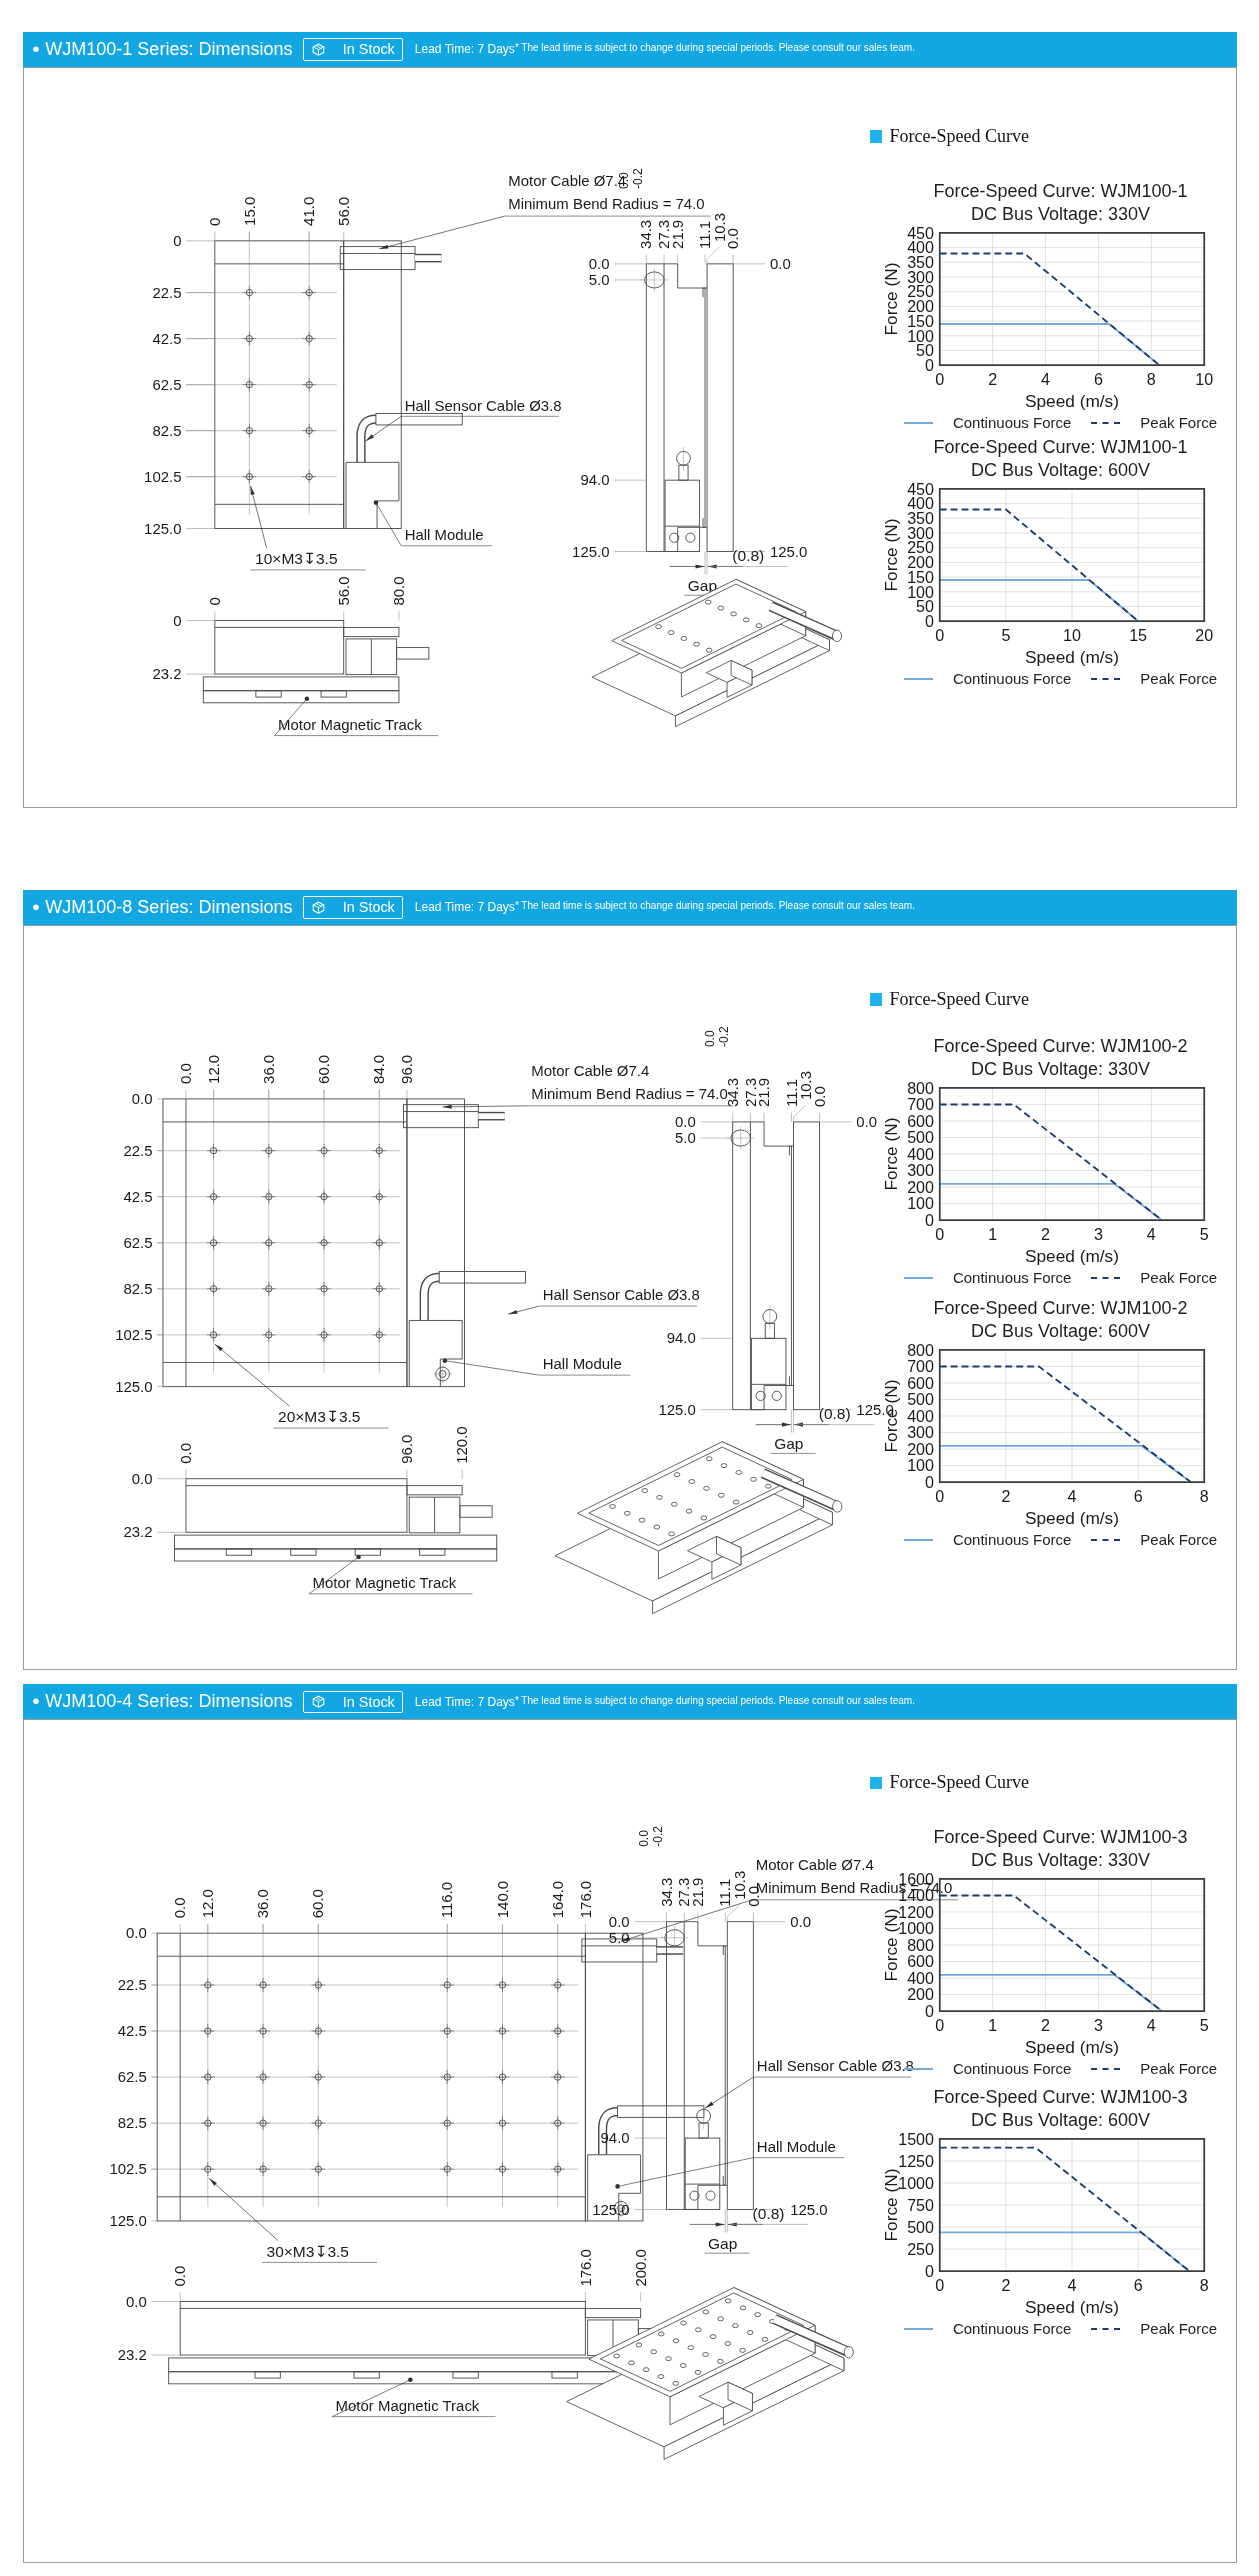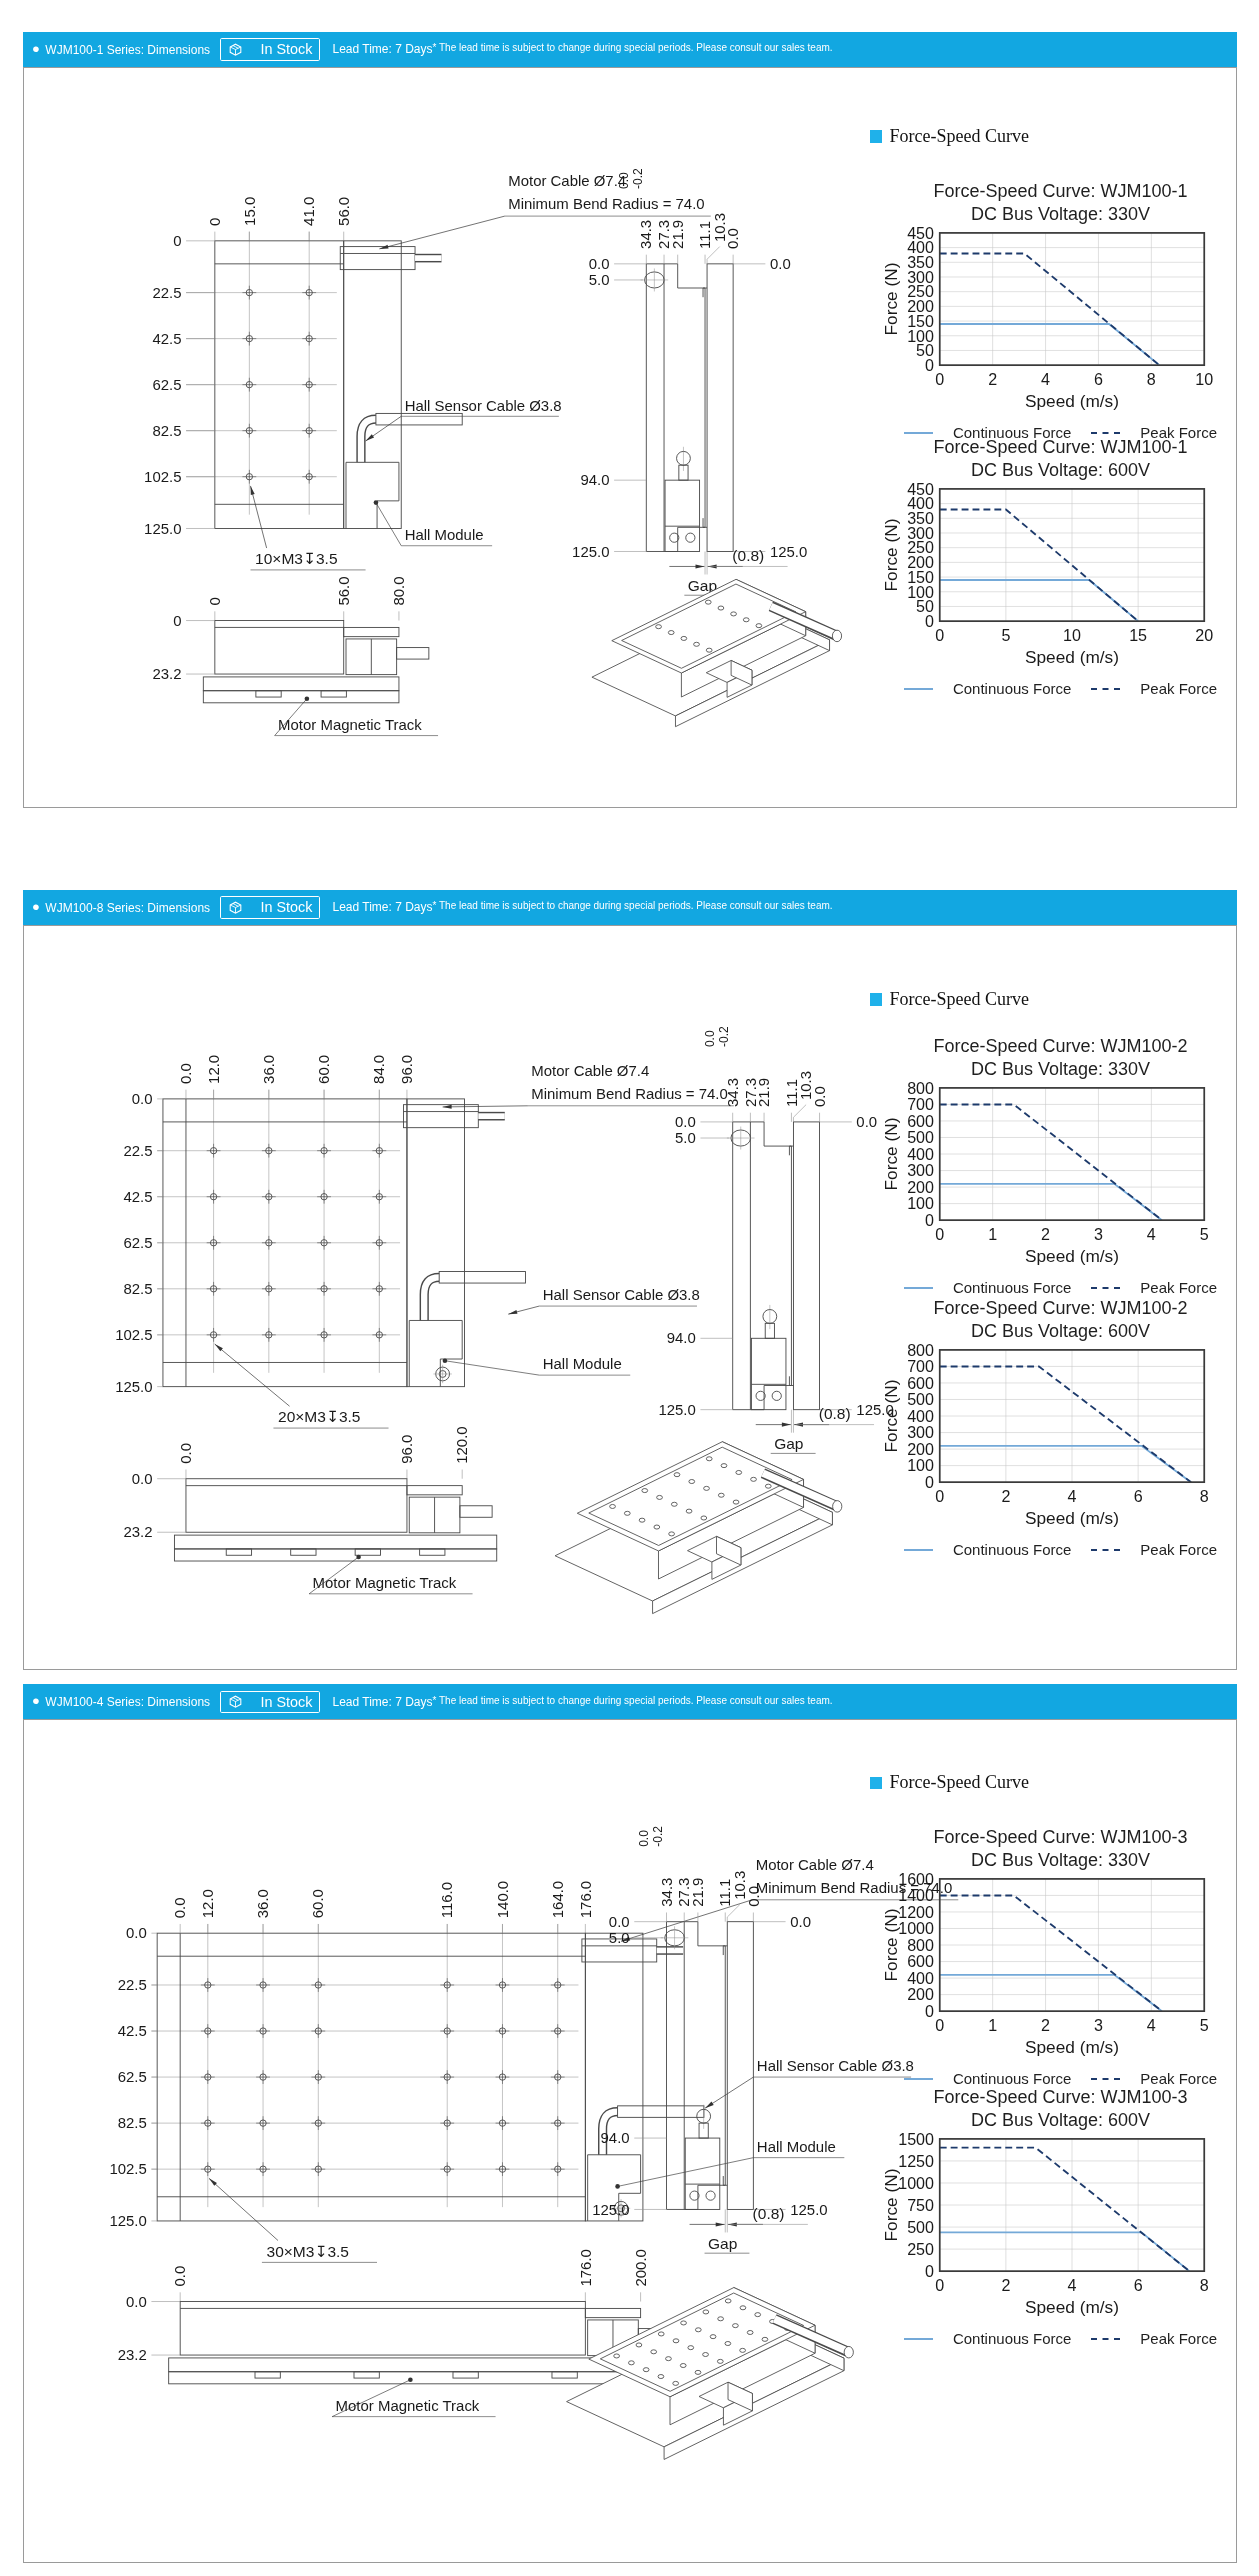--- a/index.html
+++ b/index.html
@@ -5,38 +5,38 @@
   html,body{margin:0;padding:0;background:#ffffff;}
   body{width:1260px;font-family:"Liberation Sans","DejaVu Sans",sans-serif;color:#1a1a1a;}
   .section{margin:0 23px;}
   #sections-root > .section:nth-child(1){margin-top:32px;}
   #sections-root > .section:nth-child(2){margin-top:82px;}
   #sections-root > .section:nth-child(3){margin-top:14.4px;}
   body{padding-bottom:21px;}
 
   .sec-bar{height:35px;background:#12a7e1;display:flex;align-items:center;color:#fff;}
   .sec-bullet{font-size:21px;margin:0 5.8px 2.3px 9.2px;line-height:1;}
-  .sec-title{font-size:12px;font-weight:400;margin:0 10.4px 0 0;white-space:nowrap;}
+  .sec-title{font-size:18px;font-weight:400;margin:0 10.4px 0 0;white-space:nowrap;}
   .stock-badge{display:flex;align-items:center;gap:17px;border:1.2px solid #fff;border-radius:1.7px;
     padding:2.9px 7px;font-size:14.4px;line-height:1;white-space:nowrap;}
   .lead-block{margin-left:12px;display:flex;justify-content:space-between;}
   .lead-title{font-size:12px;line-height:1.35;}
   .lead-note{font-size:10px;line-height:1.3;}
 
   .sec-panel{position:relative;border:0.6px solid #9a9a9a;background:#fff;overflow:hidden;}
   .drawings{position:absolute;left:11.5px;top:5.8px;}
 
   .curve-col{position:absolute;left:840px;top:0;width:373px;}
   .curve-heading{position:absolute;left:5.8px;display:flex;align-items:center;font-size:18px;color:#111;white-space:nowrap;font-family:Liberation Serif, serif;}
   .cyan-square{display:inline-block;width:12.7px;height:12.7px;background:#1fb1ea;margin-right:7px;}
   .chart-block{position:absolute;left:10px;width:373px;}
   .chart-title{width:357px;margin-left:8px;text-align:center;font-size:18px;line-height:23px;color:#1f1f1f;}
   .chart-svg{display:block;margin-left:8px;}
   .chart-legend{width:357px;margin-left:8px;display:flex;justify-content:center;align-items:center;gap:20px;
-    font-size:15px;color:#1f1f1f;margin-top:14px;white-space:nowrap;}
+    font-size:15px;color:#1f1f1f;margin-top:4px;white-space:nowrap;}
   .leg-sample{display:inline-block;width:29px;height:0;}
   .leg-solid{border-top:2.3px solid #74a9d8;}
   .leg-dashed{border-top:2.3px dashed #1d3a6b;}
 </style>
 </head>
 <body>
 
 <div id="sections-root">
     <div class="section">
     <div class="sec-bar">

